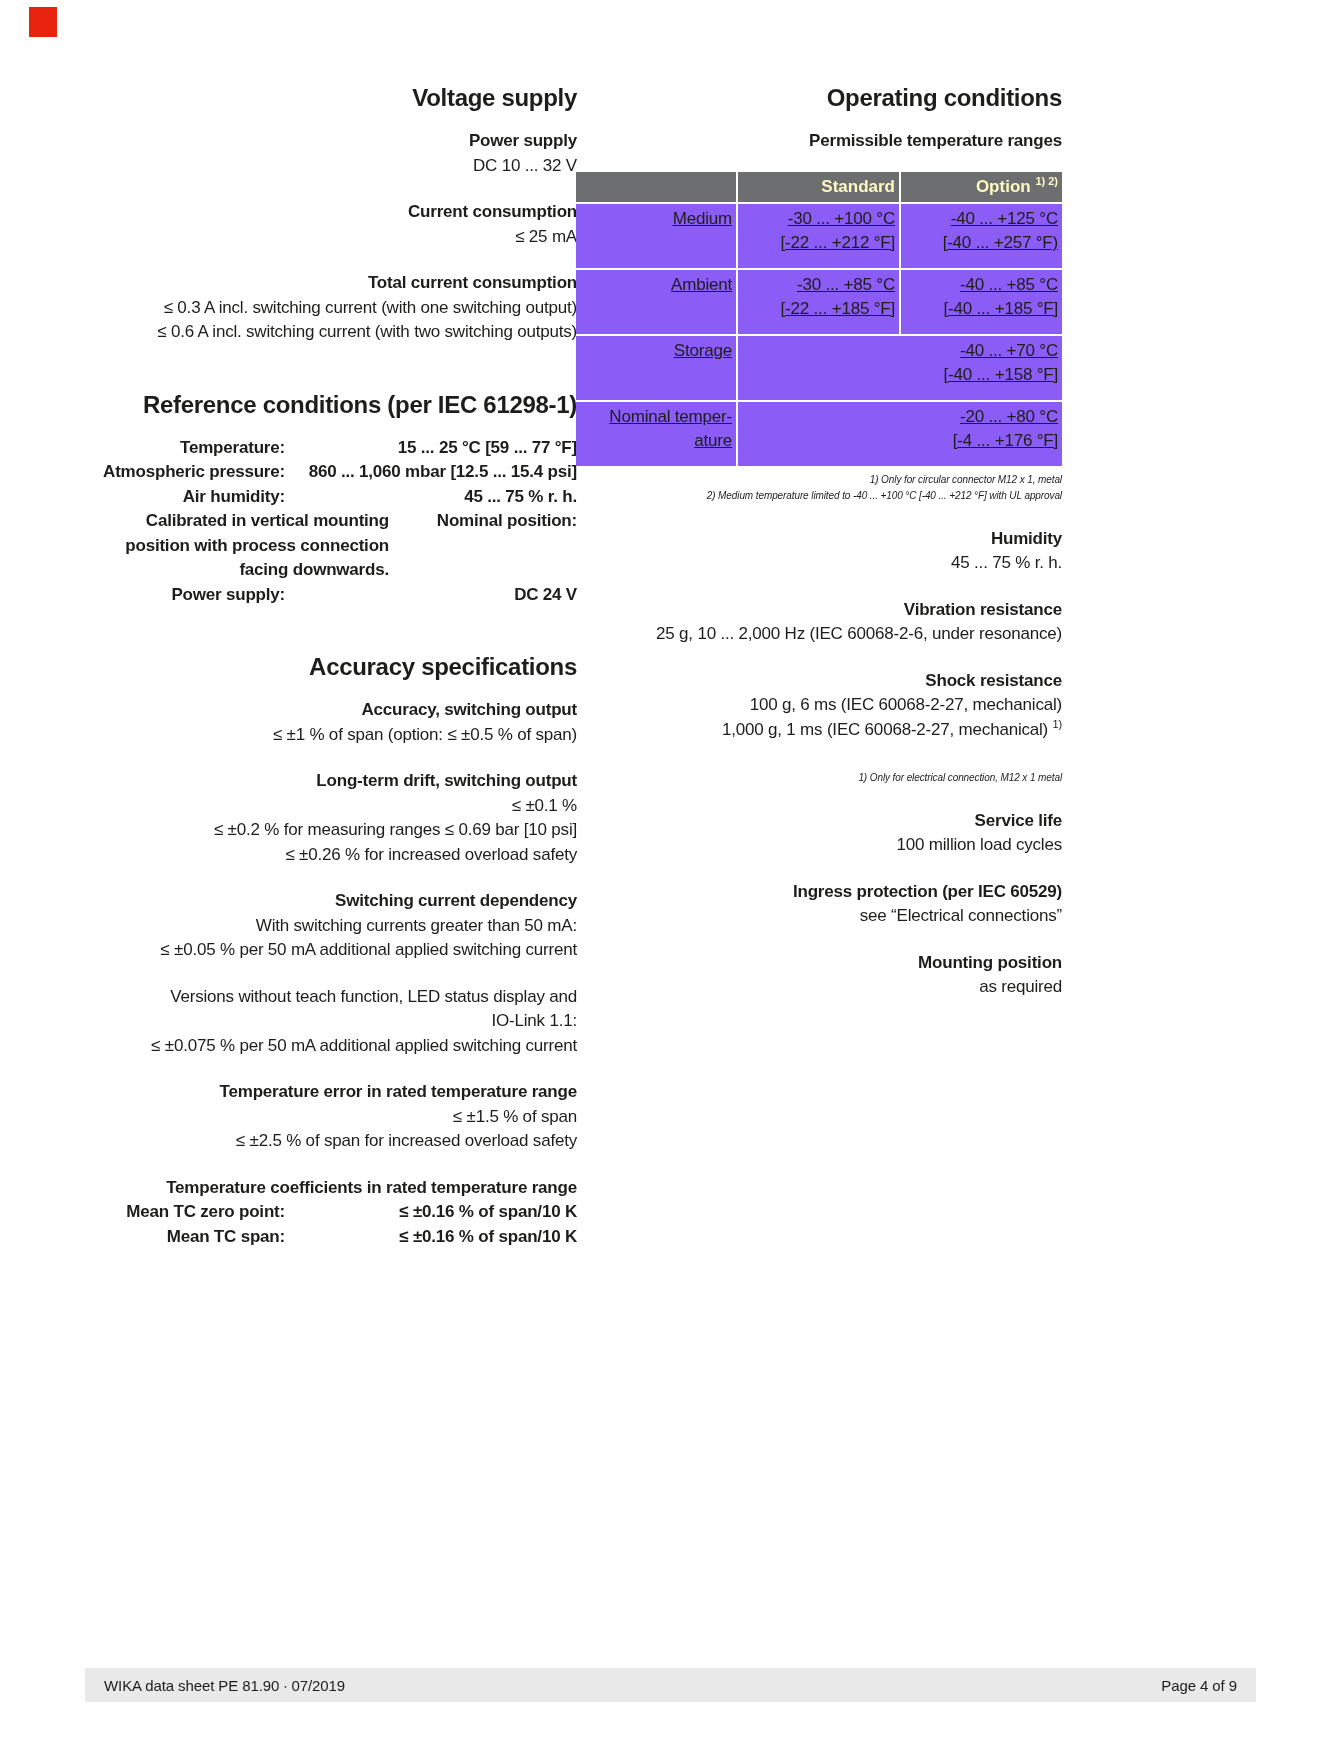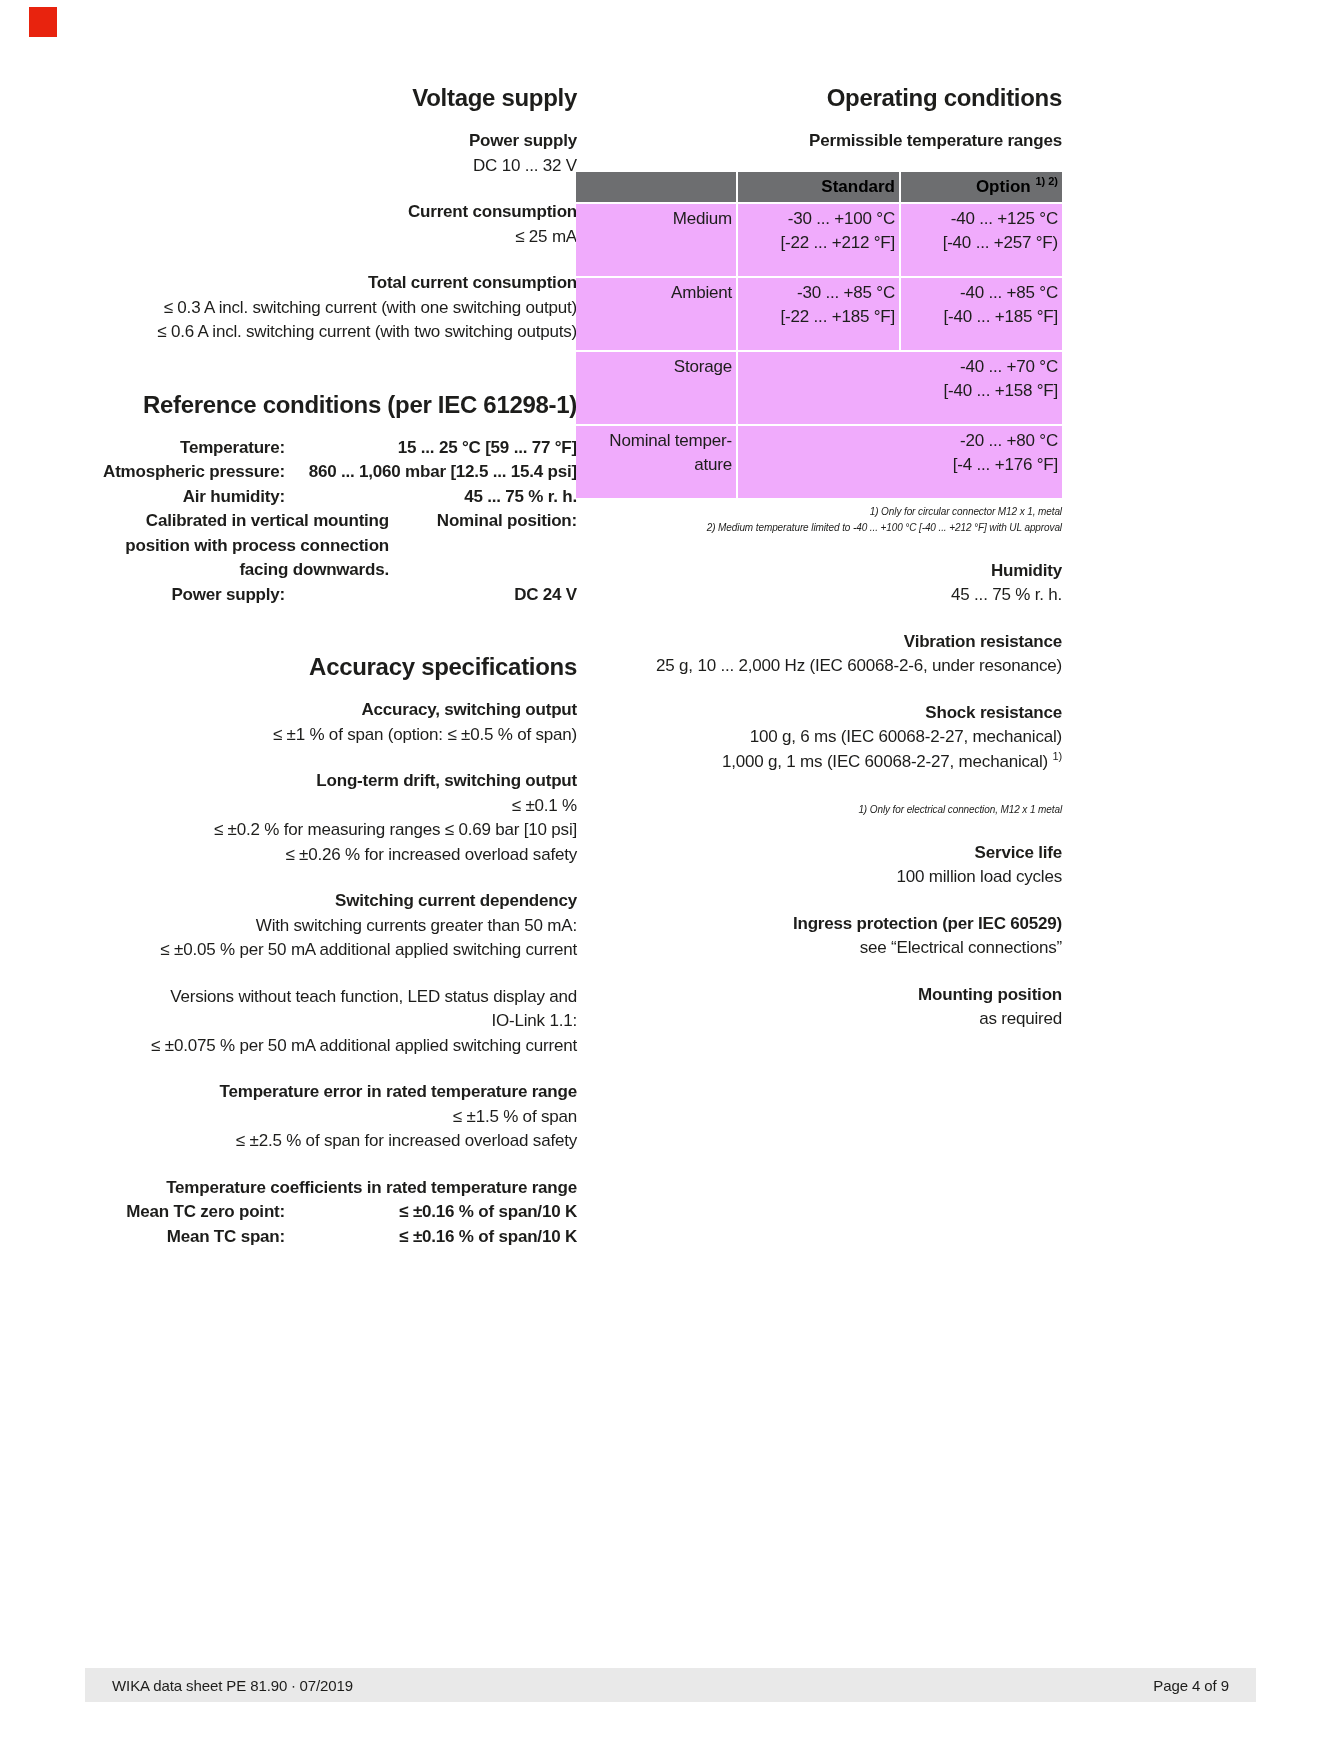--- a/index.html
+++ b/index.html
@@ -52,30 +52,31 @@
   .pairs .row .val { flex: 1; }
 
   
   .ot {
     display: grid;
     grid-template-columns: 160px 161px 161px;
     gap: 2px;
     margin-top: 18px;
   }
   .ot .cell {
-    background: #f0abfc;
+    background: #8b5cf6;
     font-size: 17px;
     line-height: 24.5px;
     letter-spacing: -0.2px;
-    padding: 3px 4px 20px 10px;
+    padding: 3px 4px 12px 10px;
     white-space: pre-line;
+    text-decoration: underline;
   }
   .ot .hcell {
     background: #6d6e70;
-    color: #000000;
+    color: #fef9c3;
     font-size: 17px;
     font-weight: bold;
     line-height: 25px;
     padding: 2px 4px 3px 10px;
   }
   .ot .merged { grid-column: 2 / 4; }
   sup { font-size: 11px; vertical-align: super; line-height: 0; }
 
   .fns { margin-top: 6px; }
   .fn {
@@ -88,21 +89,21 @@
 
   .footer {
     position: absolute;
     left: 85px; top: 1668px;
     width: 1171px; height: 34px;
     background: #e9e9e9;
     display: flex;
     align-items: center;
     justify-content: space-between;
     box-sizing: border-box;
-    padding: 0 27px;
+    padding: 0 19px;
     font-size: 15px;
     letter-spacing: -0.1px;
   }
 </style>
 </head>
 <body>
 
 <div class="page">
 
   <div class="red-marker"></div>

